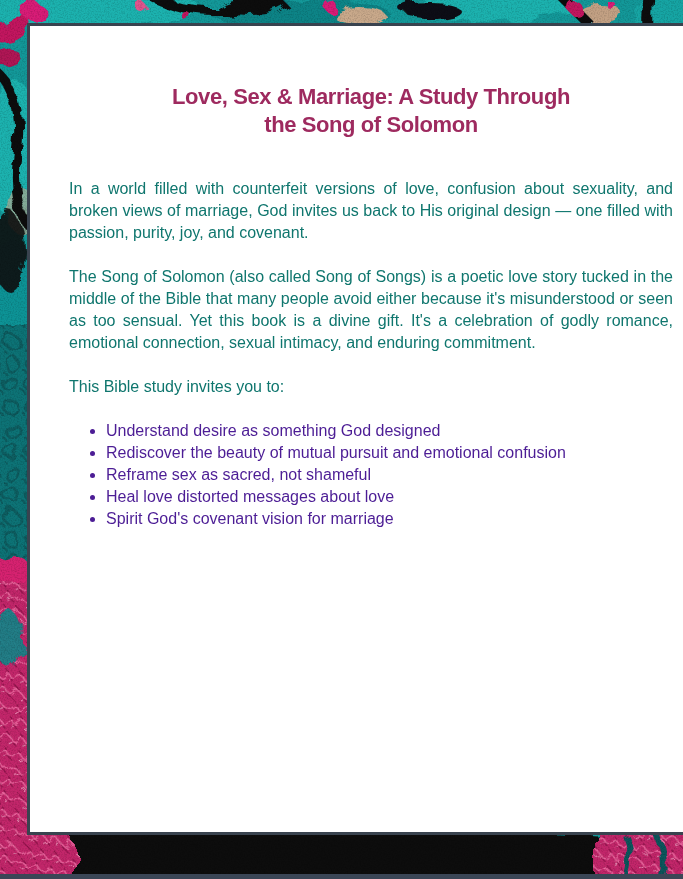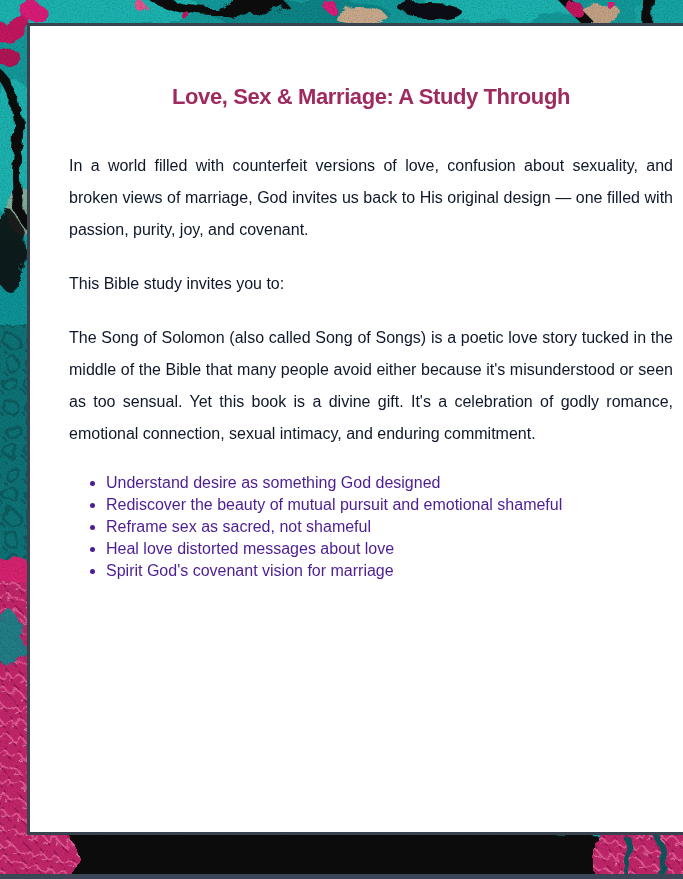--- a/index.html
+++ b/index.html
@@ -29,23 +29,23 @@
     margin: 0;
     text-align: center;
     color: #9e2a5f;
     font-weight: 700;
     font-size: 22px;
     line-height: 28px;
     letter-spacing: -0.4px;
   }
   h1.doc-title span { display: block; }
   .body-text {
-    color: #0f172a;
+    color: #0f766e;
     font-size: 16px;
-    line-height: 32px;
+    line-height: 22px;
     margin: 0;
   }
   p.justified { text-align: justify; }
   .mt-title { margin-top: 39px; }
   .mt-para  { margin-top: 22px; }
   ul.study-list {
     margin: 22px 0 0 0;
     padding: 0 0 0 37px;
     color: #4c1d95;
     font-size: 16px;
@@ -156,31 +156,32 @@
     <rect width="683" height="879" filter="url(#grainF)" opacity="0.28"></rect>
 
     <rect x="0" y="874" width="683" height="5" fill="#3b4656"></rect>
   </svg>
 
   <div class="card">
     <div class="card-inner">
 
       <h1 class="doc-title">
         <span>Love, Sex &amp; Marriage: A Study Through</span>
+        <span>the Song of Solomon</span>
       </h1>
 
       <p class="body-text justified mt-title">In a world filled with counterfeit versions of love, confusion about sexuality, and broken views of marriage, God invites us back to His original design — one filled with passion, purity, joy, and covenant.</p>
 
+      <p class="body-text justified mt-para">The Song of Solomon (also called Song of Songs) is a poetic love story tucked in the middle of the Bible that many people avoid either because it's misunderstood or seen as too sensual. Yet this book is a divine gift. It's a celebration of godly romance, emotional connection, sexual intimacy, and enduring commitment.</p>
+
       <p class="body-text mt-para">This Bible study invites you to:</p>
-
-      <p class="body-text justified mt-para">The Song of Solomon (also called Song of Songs) is a poetic love story tucked in the middle of the Bible that many people avoid either because it's misunderstood or seen as too sensual. Yet this book is a divine gift. It's a celebration of godly romance, emotional connection, sexual intimacy, and enduring commitment.</p>
 
       <ul class="study-list">
         <li>Understand desire as something God designed</li>
-        <li>Rediscover the beauty of mutual pursuit and emotional shameful</li>
+        <li>Rediscover the beauty of mutual pursuit and emotional confusion</li>
         <li>Reframe sex as sacred, not shameful</li>
         <li>Heal love distorted messages about love</li>
         <li>Spirit God's covenant vision for marriage</li>
       </ul>
 
 
     </div>
   </div>
 
 </div>

